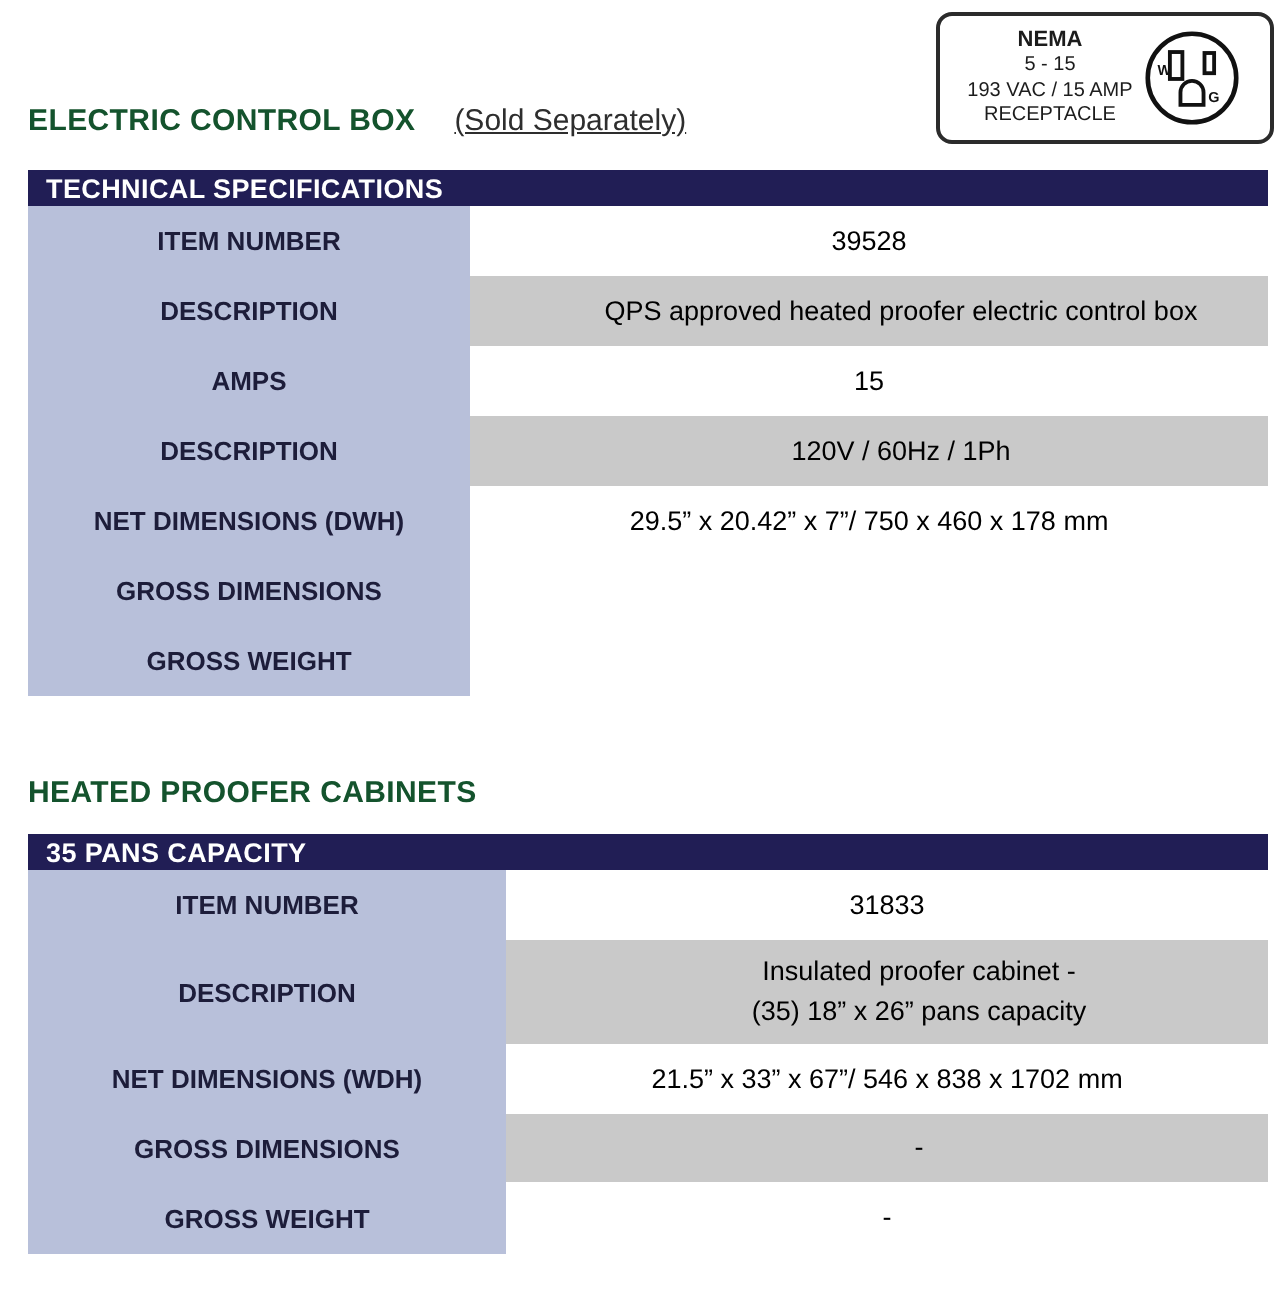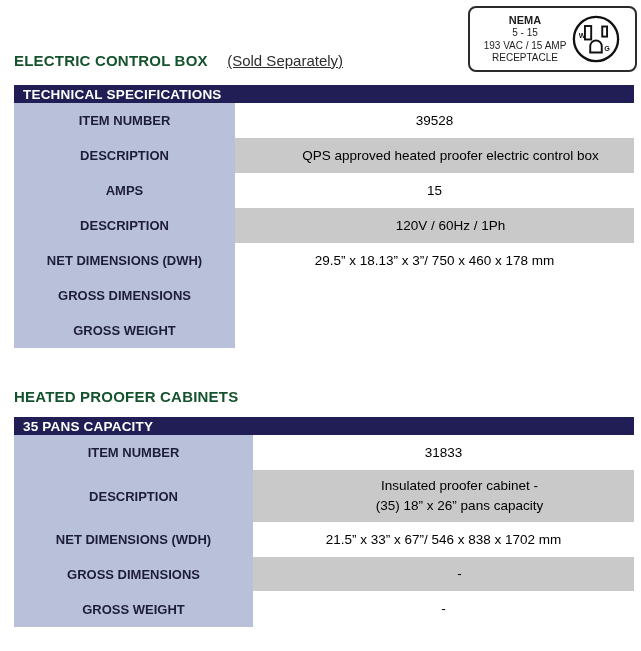--- a/index.html
+++ b/index.html
@@ -105,21 +105,21 @@
     <div class="spec-row">
       <div class="label-cell">AMPS</div>
       <div class="value-cell bg-white">15</div>
     </div>
     <div class="spec-row">
       <div class="label-cell">DESCRIPTION</div>
       <div class="value-cell bg-gray">120V / 60Hz / 1Ph</div>
     </div>
     <div class="spec-row">
       <div class="label-cell">NET DIMENSIONS (DWH)</div>
-      <div class="value-cell bg-white">29.5” x 18.13” x 3”/ 750 x 460 x 178 mm</div>
+      <div class="value-cell bg-white">29.5” x 20.42” x 7”/ 750 x 460 x 178 mm</div>
     </div>
     <div class="spec-row">
       <div class="label-cell">GROSS DIMENSIONS</div>
     </div>
     <div class="spec-row">
       <div class="label-cell">GROSS WEIGHT</div>
     </div>
   </div>
 
   <div class="section-title section-title-2">

